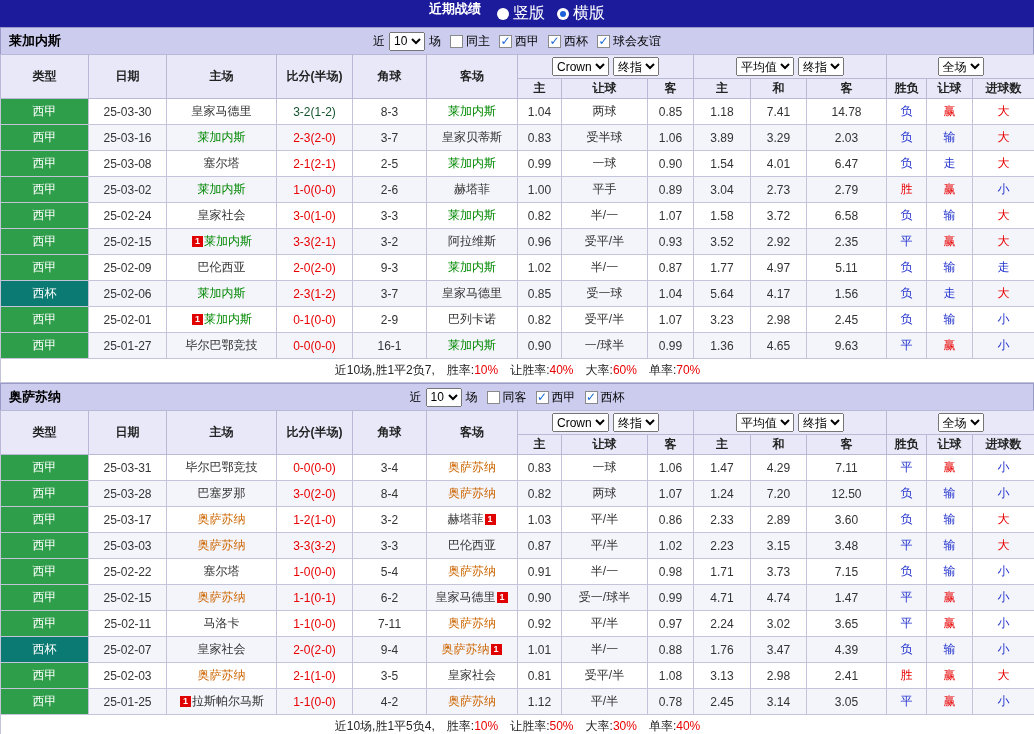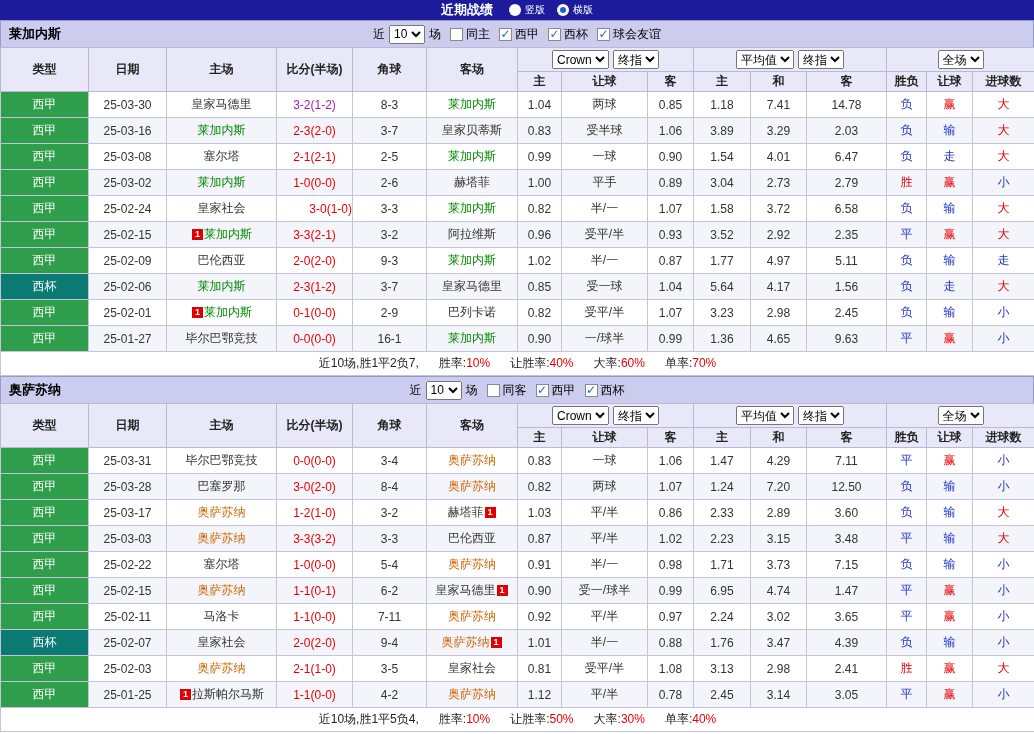--- a/index.html
+++ b/index.html
@@ -1,22 +1,22 @@
 <!DOCTYPE html>
 <html><head>
 <meta charset="utf-8">
 <style>
   * { box-sizing: border-box; margin: 0; padding: 0; }
   html, body { background: #fff; }
   body { width: 1034px; font-family: "Liberation Sans", "DejaVu Sans", sans-serif; }
 
-  .topbar { height: 20px; background: #1b1b9c; display: flex; align-items: center; justify-content: center; gap: 16px; }
+  .topbar { height: 27px; background: #1b1b9c; display: flex; justify-content: center; gap: 16px; }
   .topbar-title { color: #fff; font-weight: bold; font-size: 13px; }
   .radio-group { display: inline-flex; gap: 12px; }
-  .radio-item { display: inline-flex; align-items: center; gap: 4px; color: #fff; font-size: 10px; cursor: pointer; }
+  .radio-item { display: inline-flex; align-items: center; gap: 4px; color: #fff; font-size: 16px; cursor: pointer; }
   .radio-circle { width: 12px; height: 12px; background: #fff; border-radius: 50%; display: inline-block; position: relative; }
   .radio-circle.sel::after { content: ""; position: absolute; left: 3px; top: 3px; width: 6px; height: 6px; border-radius: 50%; background: #1b5fd9; }
 
   .teambar { height: 27px; background: #ccccee; border: 1px solid #9a9ac8; border-bottom: none; display: flex; align-items: center; position: relative; }
   .teamname { position: absolute; left: 8px; font-size: 13px; font-weight: bold; color: #000; }
   .filters { margin: 0 auto; display: flex; align-items: center; gap: 4px; font-size: 12px; color: #000; }
   .filters select { font-size: 12px; height: 19px; font-family: inherit; }
   .cbwrap { display: inline-flex; align-items: center; gap: 3px; margin-left: 5px; cursor: pointer; }
   .cb { width: 13px; height: 13px; border: 1px solid #8a8a8a; background: #fff; display: inline-flex; align-items: center; justify-content: center; }
   .cb.checked::after { content: "\2713"; color: #1565d8; font-size: 12px; font-weight: bold; line-height: 1; }
@@ -25,21 +25,21 @@
   th, td { border: 1px solid #c3c3da; text-align: center; overflow: hidden; white-space: nowrap; }
   thead th { background: #e8e8f8; font-size: 12px; color: #222; font-weight: bold; border-color: #b9b9d6; padding: 1px; }
   .selrow th { height: 24px; }
   .selrow select { font-size: 12px; height: 19px; margin: 0 2px; font-family: inherit; }
   .lblrow th { height: 19px; }
   tbody td { height: 26px; font-size: 12px; color: #333; background: #fff; }
   tbody tr:nth-child(even) td { background: #f4f4fb; }
   td.league { color: #fff; }
   .badge { display: inline-block; width: 11px; height: 11px; line-height: 11px; background: #e00000; color: #fff; font-size: 9px; font-weight: bold; vertical-align: 1px; margin: 0 1px; text-align: center; }
   tfoot td { height: 24px; font-size: 12px; background: #fff; color: #222; }
-  .stat-label { margin-left: 20px; }
+  .stat-label { margin-left: 12px; }
 </style>
 </head>
 <body>
 
 <div class="topbar">
   <span class="topbar-title">近期战绩</span>
   <span class="radio-group">
       <span class="radio-item">
         <span class="radio-circle"></span>
         <span>竖版</span>
@@ -117,21 +117,21 @@
             <th>胜负</th>
             <th>让球</th>
             <th>进球数</th>
           </tr>
         </thead>
         <tbody>
           <tr>
             <td class="league" style="background: rgb(46, 158, 74);">西甲</td>
             <td>25-03-30</td>
             <td><span>皇家马德里</span></td>
-            <td style="color: #a21caf;">3-2(1-2)</td>
+            <td style="color: #14532d;">3-2(1-2)</td>
             <td>8-3</td>
             <td><span style="color: rgb(0, 136, 0);">莱加内斯</span></td>
             <td>1.04</td>
             <td>两球</td>
             <td>0.85</td>
             <td>1.18</td>
             <td>7.41</td>
             <td>14.78</td>
             <td style="color: rgb(34, 51, 204);">负</td>
             <td style="color: rgb(232, 0, 0);">赢</td>
@@ -185,21 +185,21 @@
             <td>2.73</td>
             <td>2.79</td>
             <td style="color: rgb(232, 0, 0);">胜</td>
             <td style="color: rgb(232, 0, 0);">赢</td>
             <td style="color: rgb(34, 51, 204);">小</td>
           </tr>
           <tr>
             <td class="league" style="background: rgb(46, 158, 74);">西甲</td>
             <td>25-02-24</td>
             <td><span>皇家社会</span></td>
-            <td style="color: rgb(232, 0, 0); text-align: right;">3-0(1-0)</td>
+            <td style="color: rgb(232, 0, 0);">3-0(1-0)</td>
             <td>3-3</td>
             <td><span style="color: rgb(0, 136, 0);">莱加内斯</span></td>
             <td>0.82</td>
             <td>半/一</td>
             <td>1.07</td>
             <td>1.58</td>
             <td>3.72</td>
             <td>6.58</td>
             <td style="color: rgb(34, 51, 204);">负</td>
             <td style="color: rgb(34, 51, 204);">输</td>
@@ -450,21 +450,21 @@
           <tr>
             <td class="league" style="background: rgb(46, 158, 74);">西甲</td>
             <td>25-02-15</td>
             <td><span style="color: rgb(204, 102, 0);">奥萨苏纳</span></td>
             <td style="color: rgb(232, 0, 0);">1-1(0-1)</td>
             <td>6-2</td>
             <td><span>皇家马德里</span><span class="badge" style="background: rgb(224, 0, 0);">1</span></td>
             <td>0.90</td>
             <td>受一/球半</td>
             <td>0.99</td>
-            <td>6.95</td>
+            <td>4.71</td>
             <td>4.74</td>
             <td>1.47</td>
             <td style="color: rgb(34, 51, 204);">平</td>
             <td style="color: rgb(232, 0, 0);">赢</td>
             <td style="color: rgb(34, 51, 204);">小</td>
           </tr>
           <tr>
             <td class="league" style="background: rgb(46, 158, 74);">西甲</td>
             <td>25-02-11</td>
             <td><span>马洛卡</span></td>

